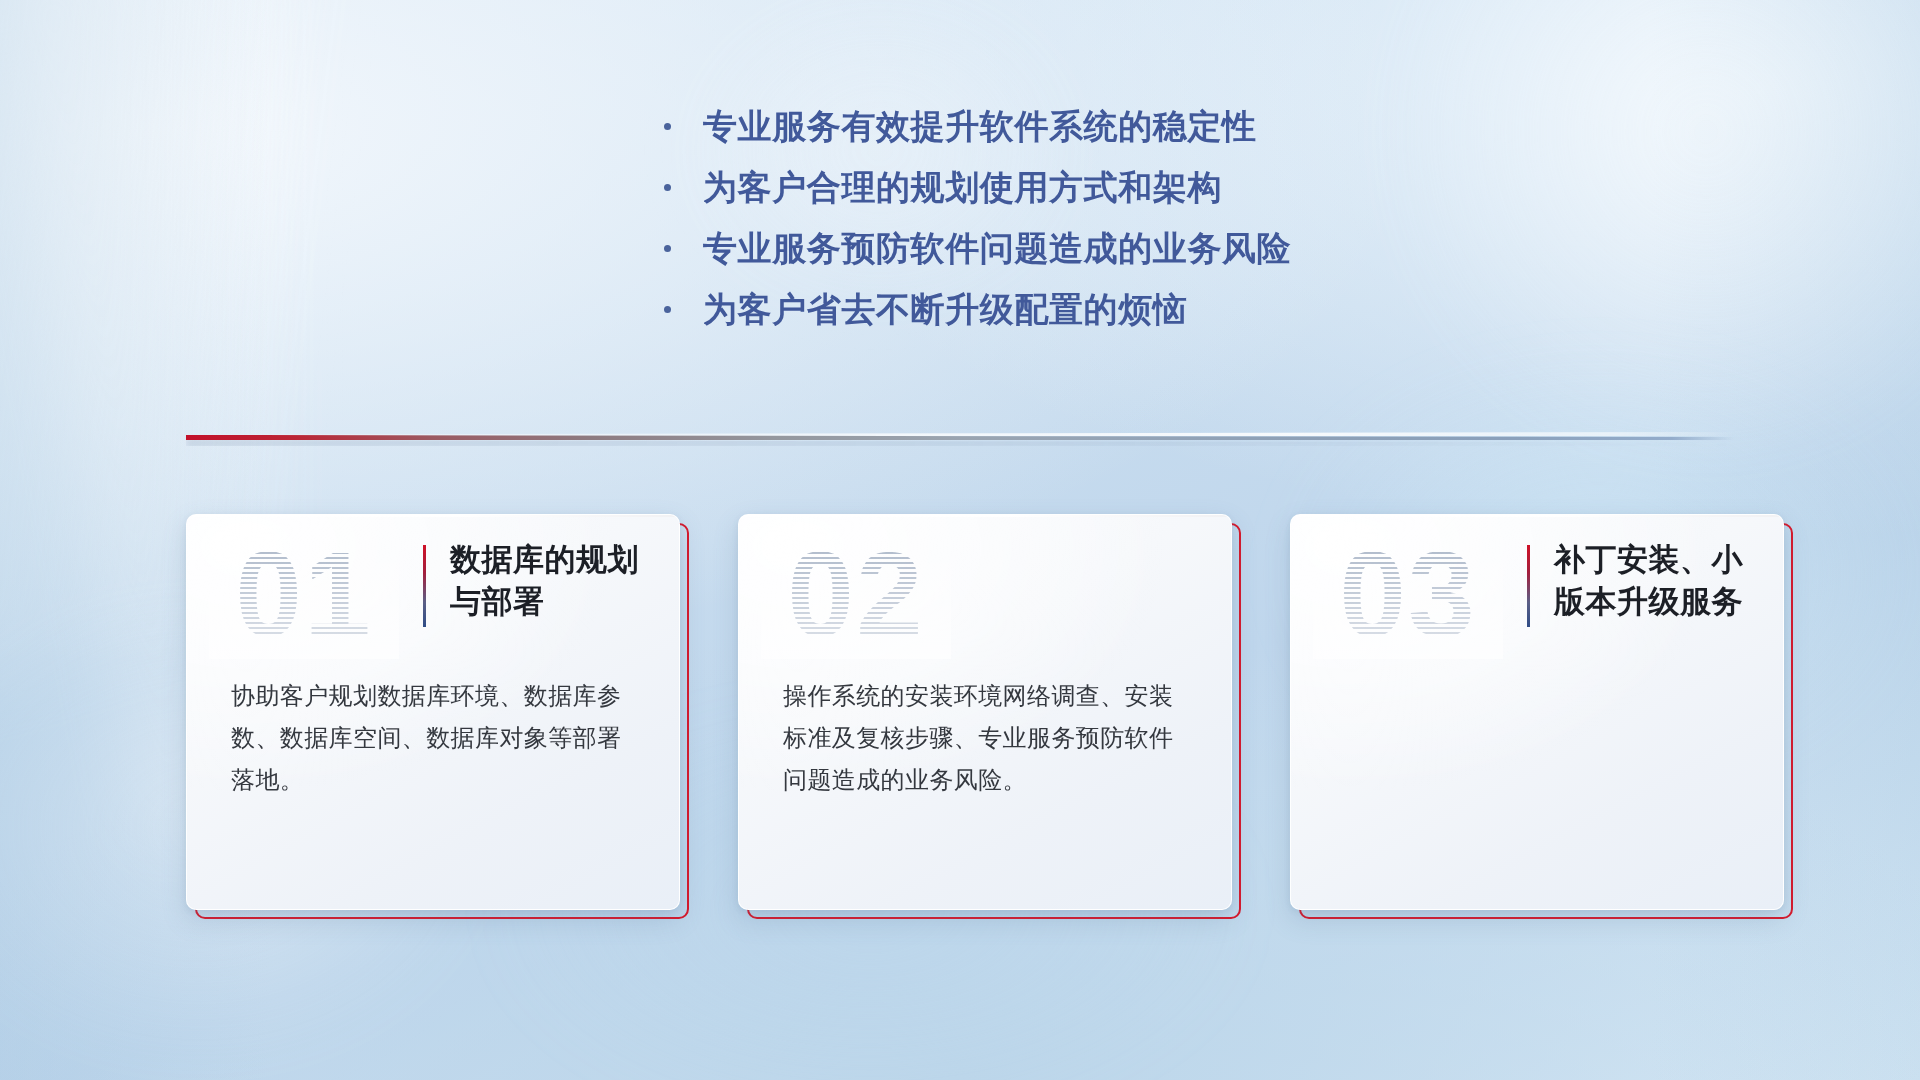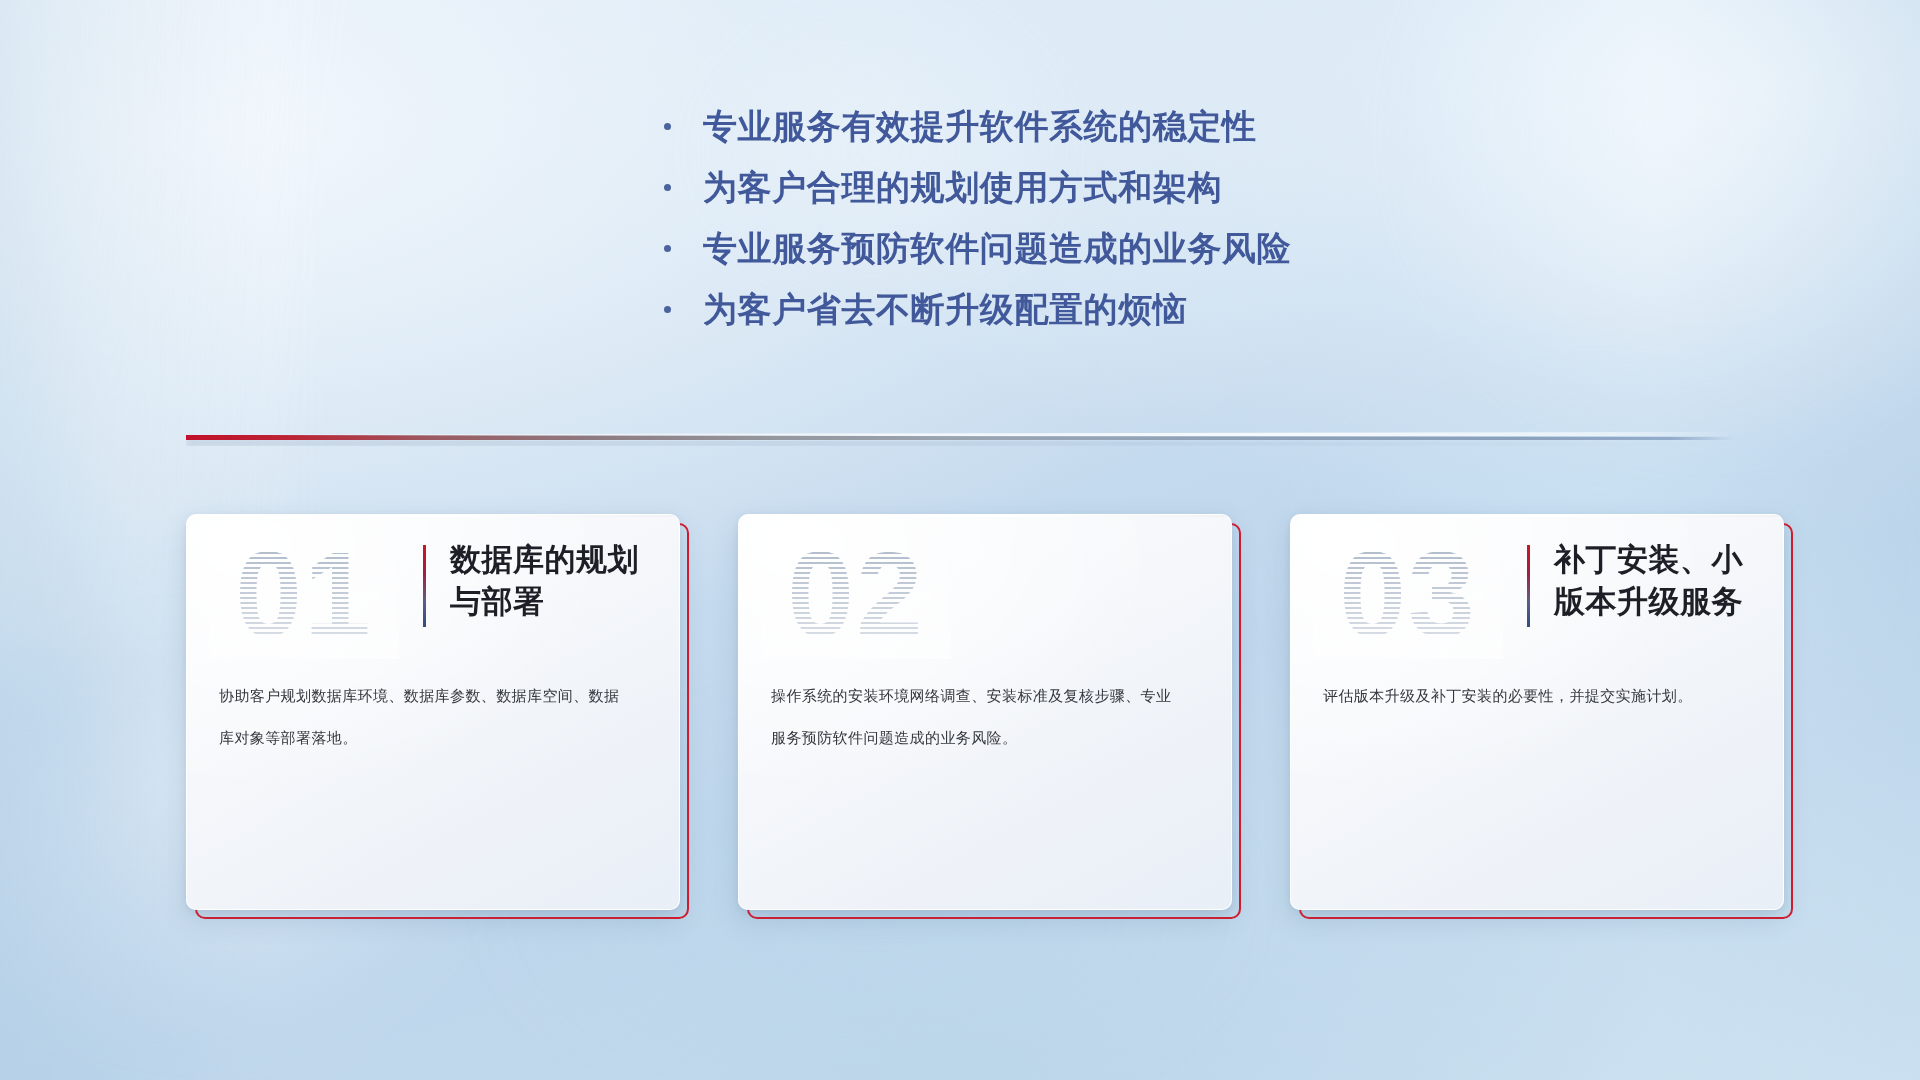--- a/index.html
+++ b/index.html
@@ -137,22 +137,22 @@
   .title-bar{
     width:3px;height:82px;margin-right:24px;margin-top:6px;flex:0 0 auto;
     background:linear-gradient(180deg,#cf1228 0%,#a31f3d 34%,#5b5f86 70%,#2f4c86 100%);
   }
   .card-title{
     font-size:31px;line-height:42px;font-weight:700;color:#1c1f26;
     letter-spacing:.5px;width:214px;
   }
 
   .card-body{
-    position:absolute;left:32px;top:160px;width:414px;
-    font-size:15px;line-height:42px;color:#34383f;letter-spacing:.4px;
+    position:absolute;left:44px;top:160px;width:414px;
+    font-size:24px;line-height:42px;color:#34383f;letter-spacing:.4px;
   }
 </style>
 </head>
 <body>
 
 <div id="bg">
   <div class="bg-base"></div>
   <div class="beam beam1"></div>
   <div class="beam beam2"></div>
   <div class="beam beam3"></div>
@@ -228,18 +228,17 @@
       <div class="card-topline"></div>
       <div class="card-inner">
         <div class="num-wrap">
           <div class="num">03</div>
           <div class="num-tint"></div>
         </div>
         <div class="title-block">
           <div class="title-bar"></div>
           <div class="card-title">补丁安装、小版本升级服务</div>
         </div>
-        <div class="card-body">评估版本升级及补丁安装的必要性，并提交实施计划。</div>
       </div>
     </div>
   </div>
 
 </div>
 
 </body></html>

